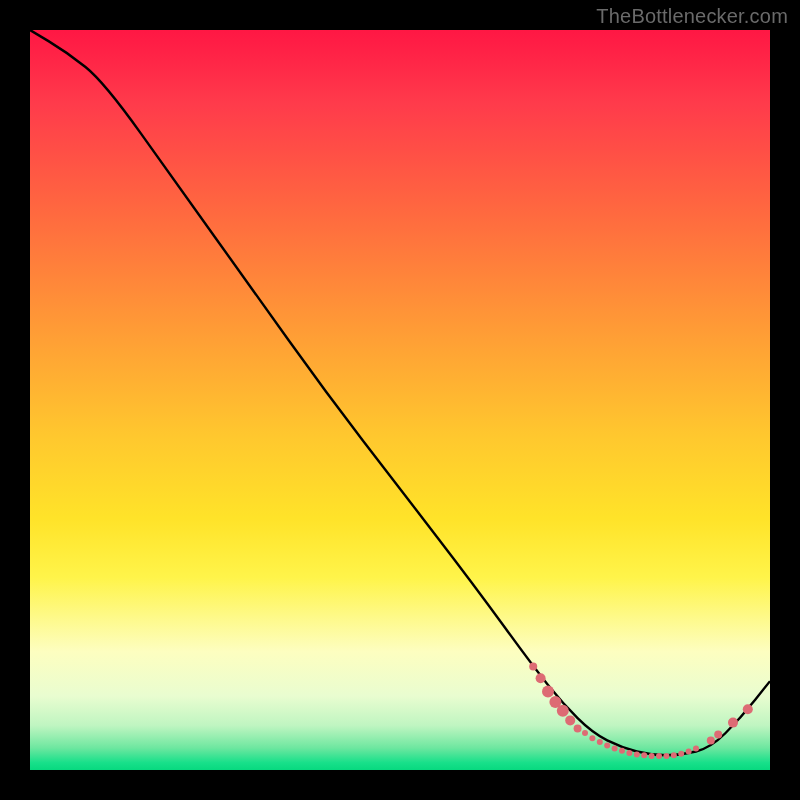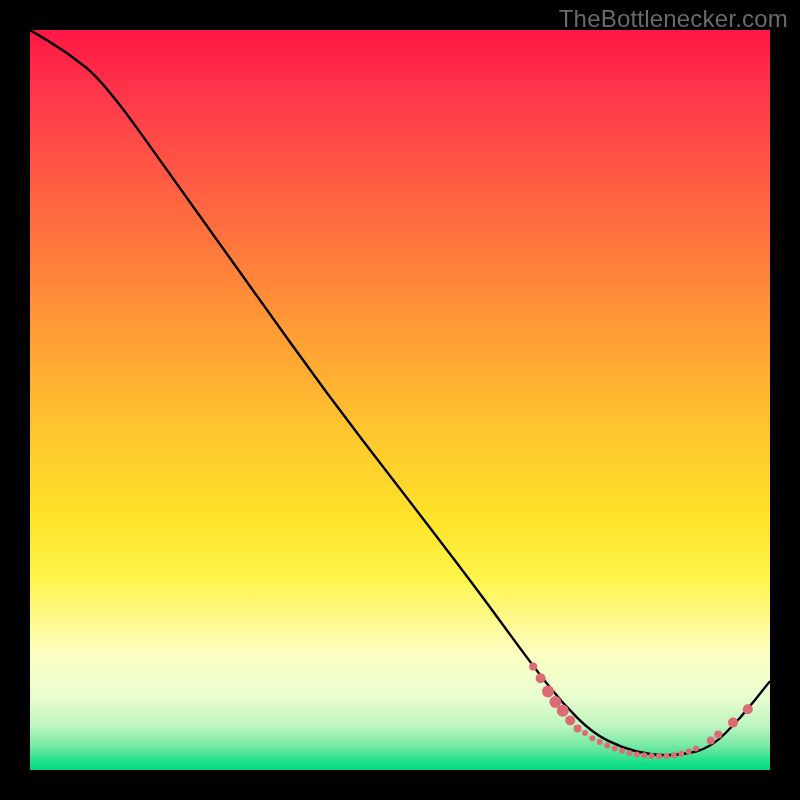--- a/index.html
+++ b/index.html
@@ -52,21 +52,21 @@
     position: absolute;
     left: 0; top: 0;
     width: 100%;
     height: 100%;
   }
   .watermark {
     position: absolute;
     top: 5px;
     right: 12px;
     color: #6a6a6a;
-    font-size: 24px;
+    font-size: 20px;
     letter-spacing: 0.2px;
     user-select: none;
   }
 </style>
 </head>
 <body>
 
 <div class="frame">
   <div class="plot">
     <div class="gradient-bg"></div>

